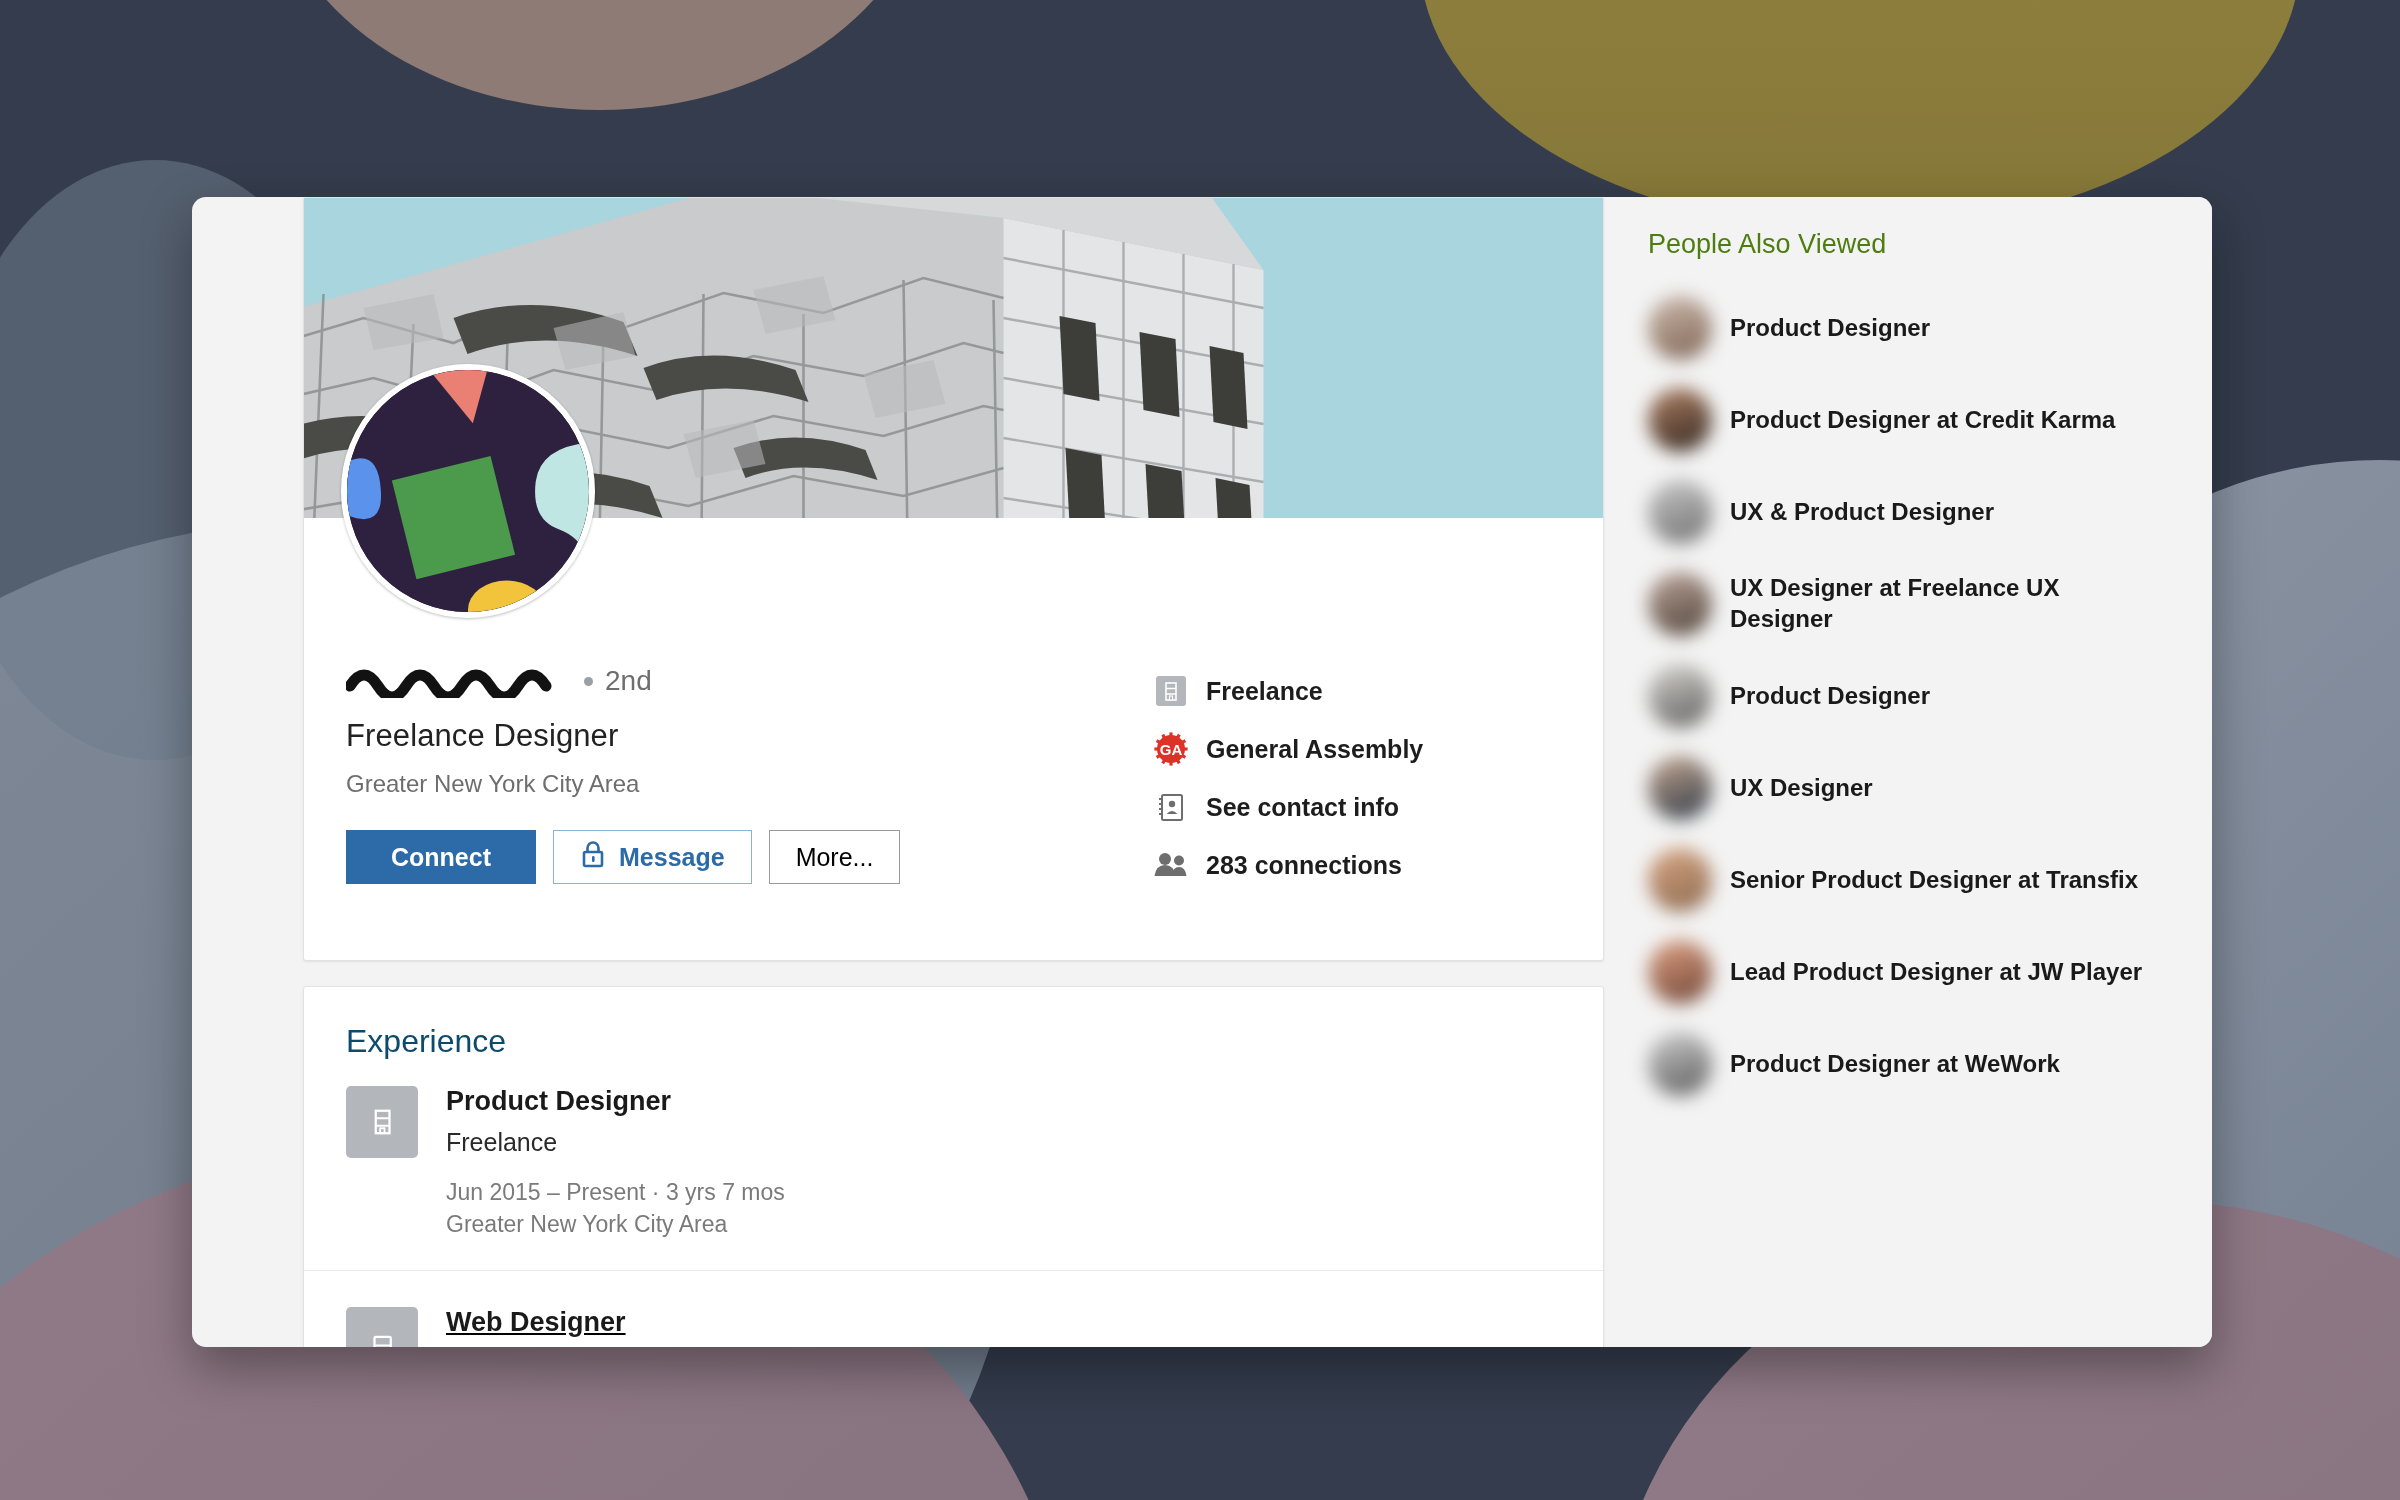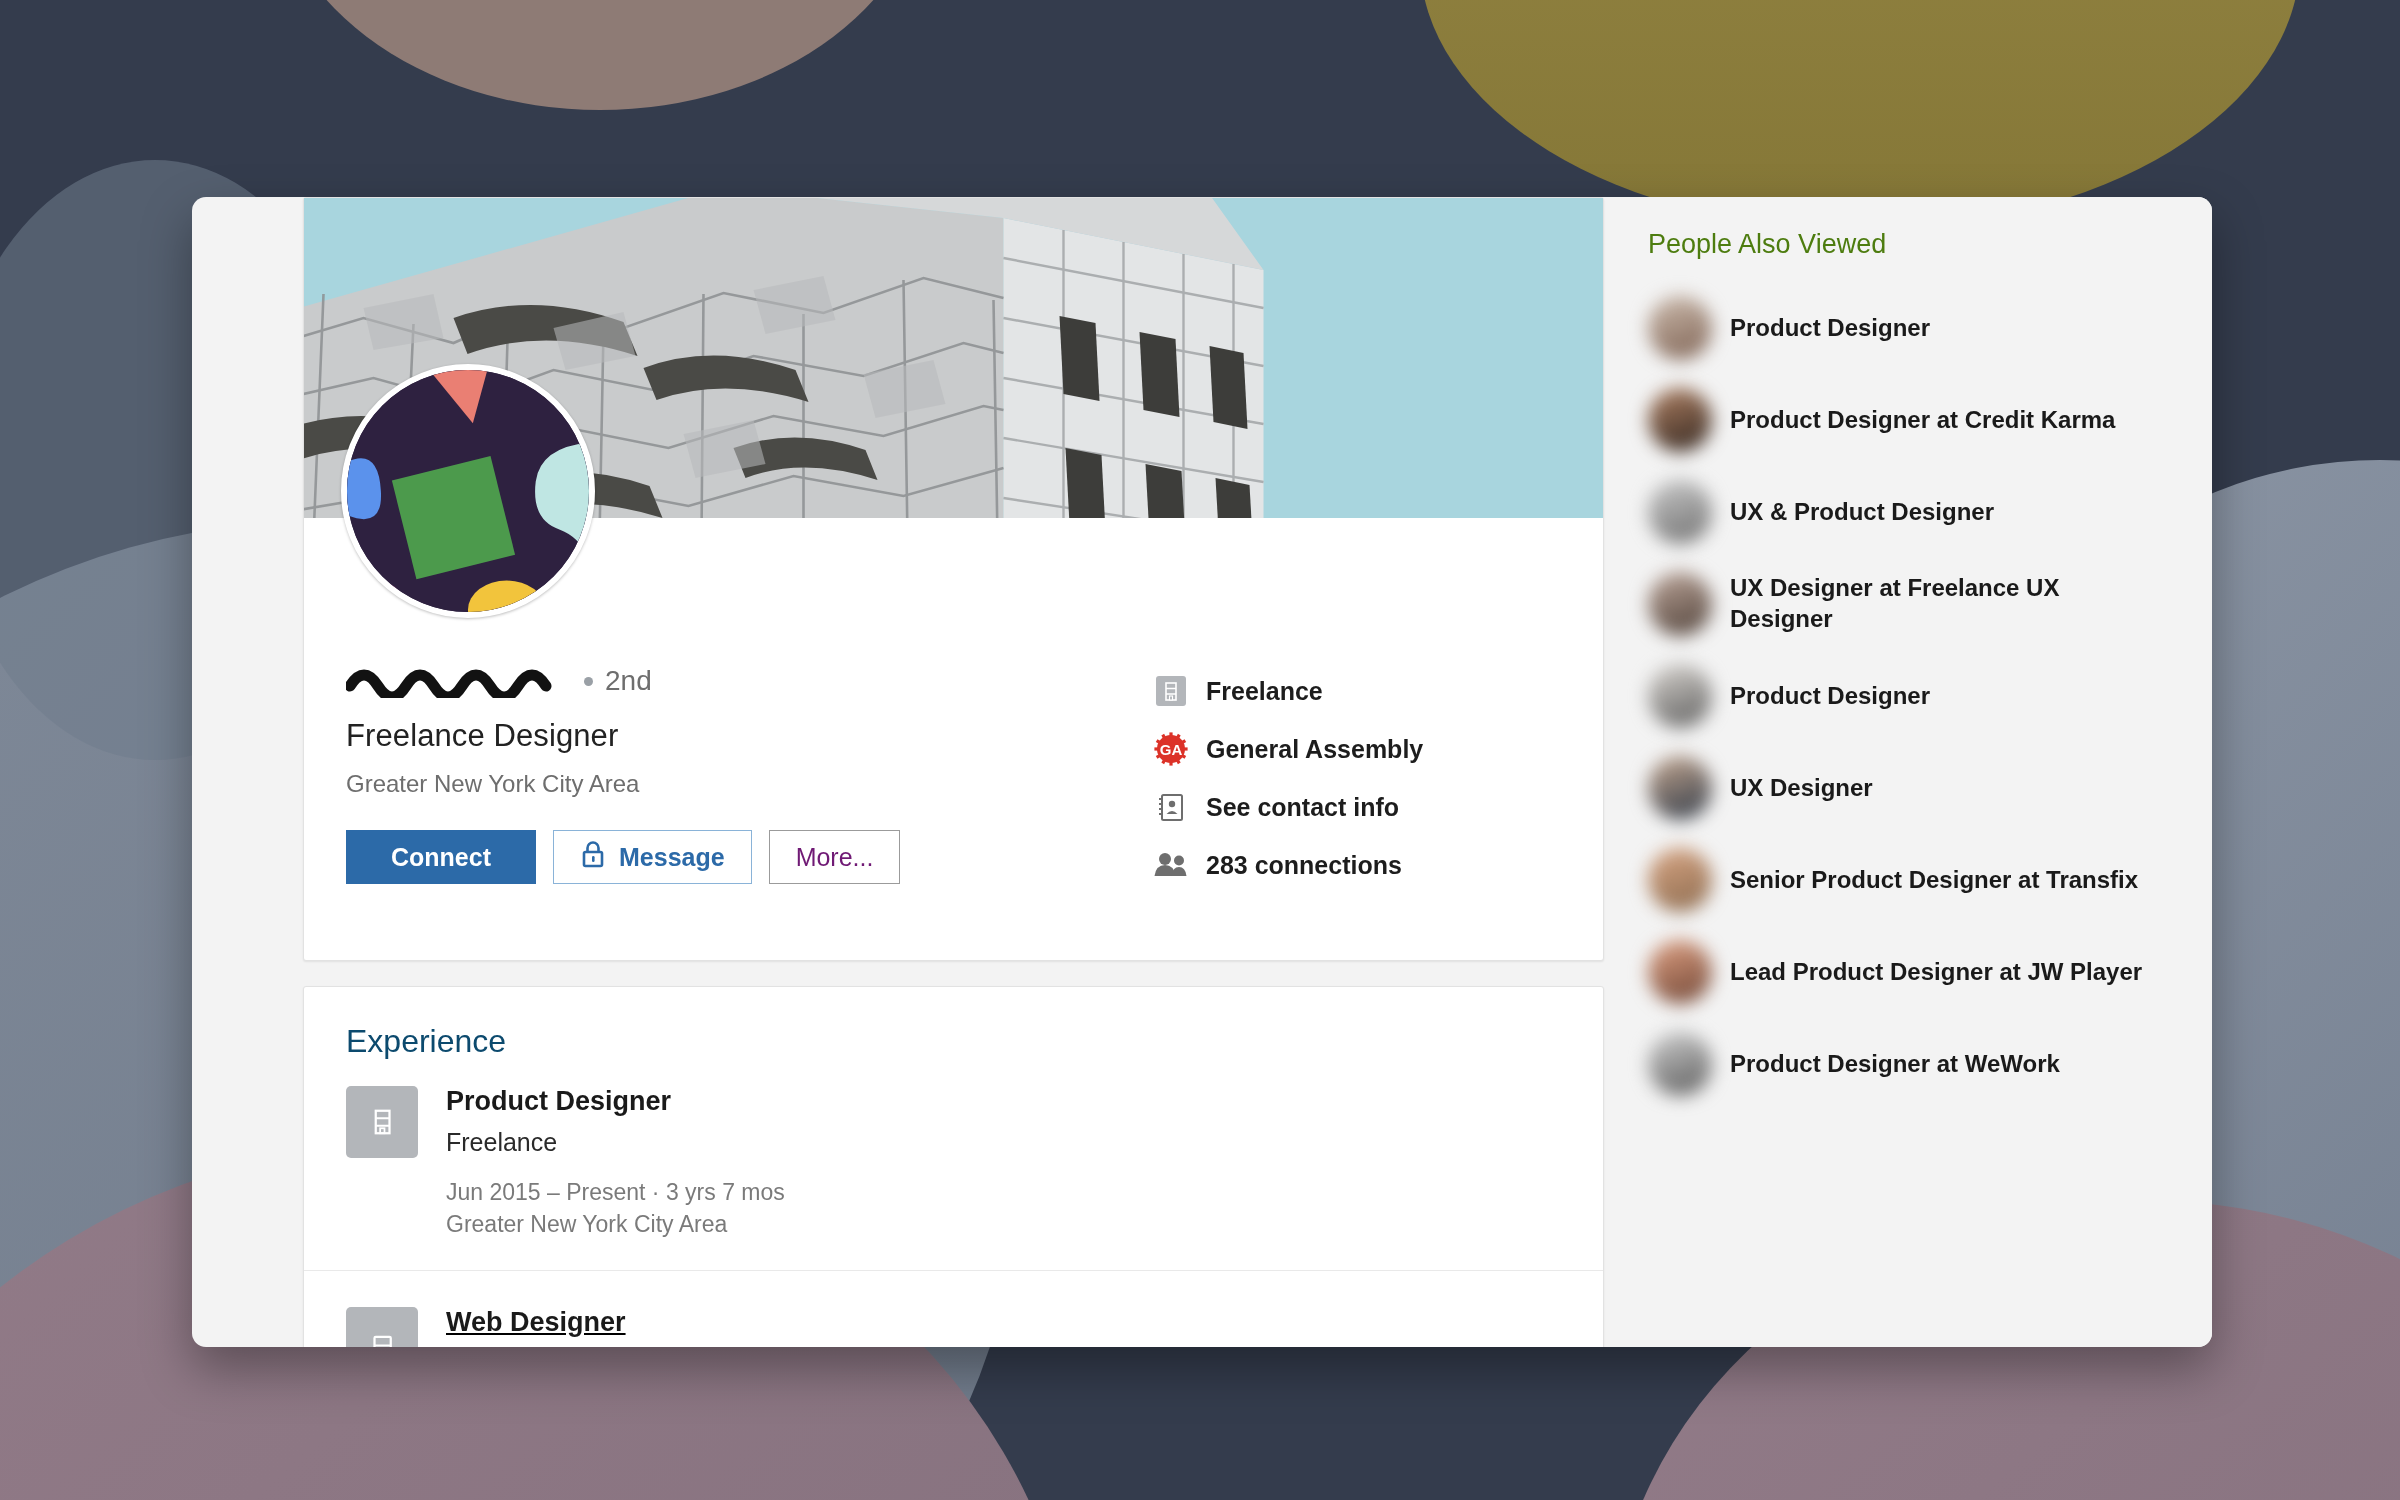--- a/index.html
+++ b/index.html
@@ -80,21 +80,21 @@
   .btn {
     height: 54px;
     border-radius: 0;
     display: flex; align-items: center; justify-content: center;
     font-size: 25px; font-weight: 600;
     cursor: pointer;
     padding: 0 26px;
   }
   .btn-primary { background: #2c6aa8; color: #fff; border: 1px solid #2c6aa8; min-width: 190px; }
   .btn-outline-blue { background: #fff; color: #2c6aa8; border: 1px solid #8ab3d8; gap: 13px; min-width: 190px; }
-  .btn-outline-gray { background: #fff; color: #701a75; border: 1px solid #9b9b9b; font-weight: 400; min-width: 128px; }
+  .btn-outline-gray { background: #fff; color: #000000; border: 1px solid #9b9b9b; font-weight: 400; min-width: 128px; }
 
   .meta-item { display: flex; align-items: center; gap: 18px; height: 58px; }
   .meta-icon { width: 34px; height: 34px; flex: 0 0 34px; display:flex; align-items:center; justify-content:center;}
   .meta-text { font-size: 25px; color: #1d1d1d; font-weight: 600; }
 
   .exp-card { width: 1301px; margin-top: 25px; padding: 36px 0 0 0; }
   .exp-title { font-size: 32px; color: #0c4a6e; padding: 0 0 0 42px; }
 
   .exp-list { margin-top: 26px; }
   .exp-item { display: flex; padding: 0 42px 0 42px; gap: 28px; }

